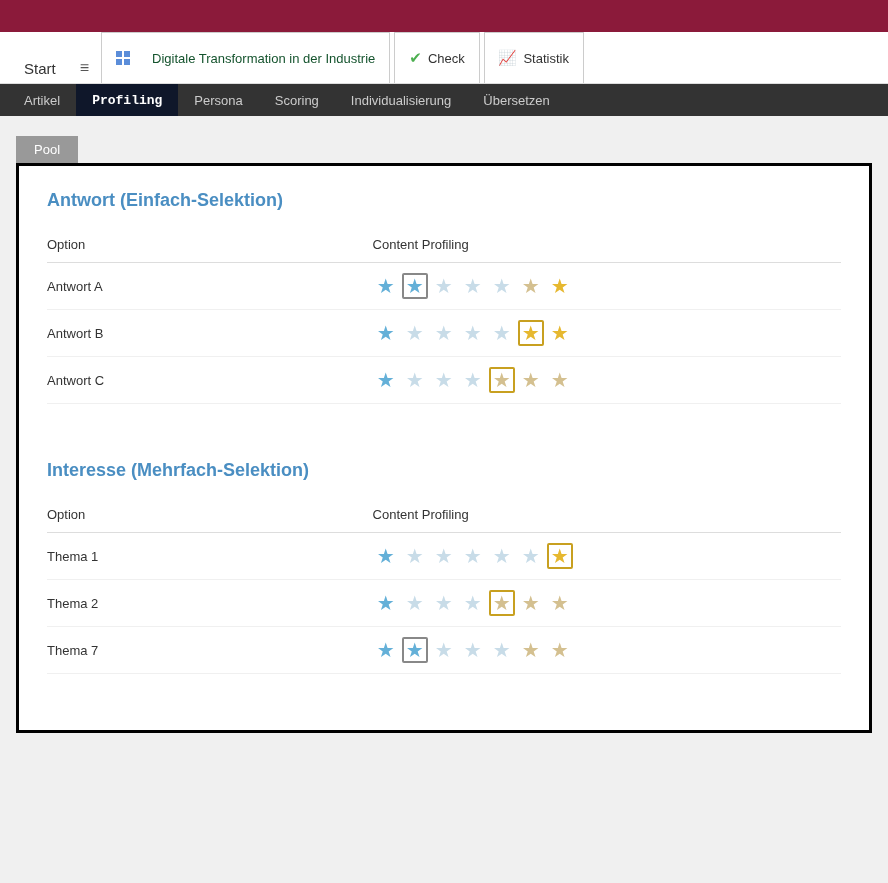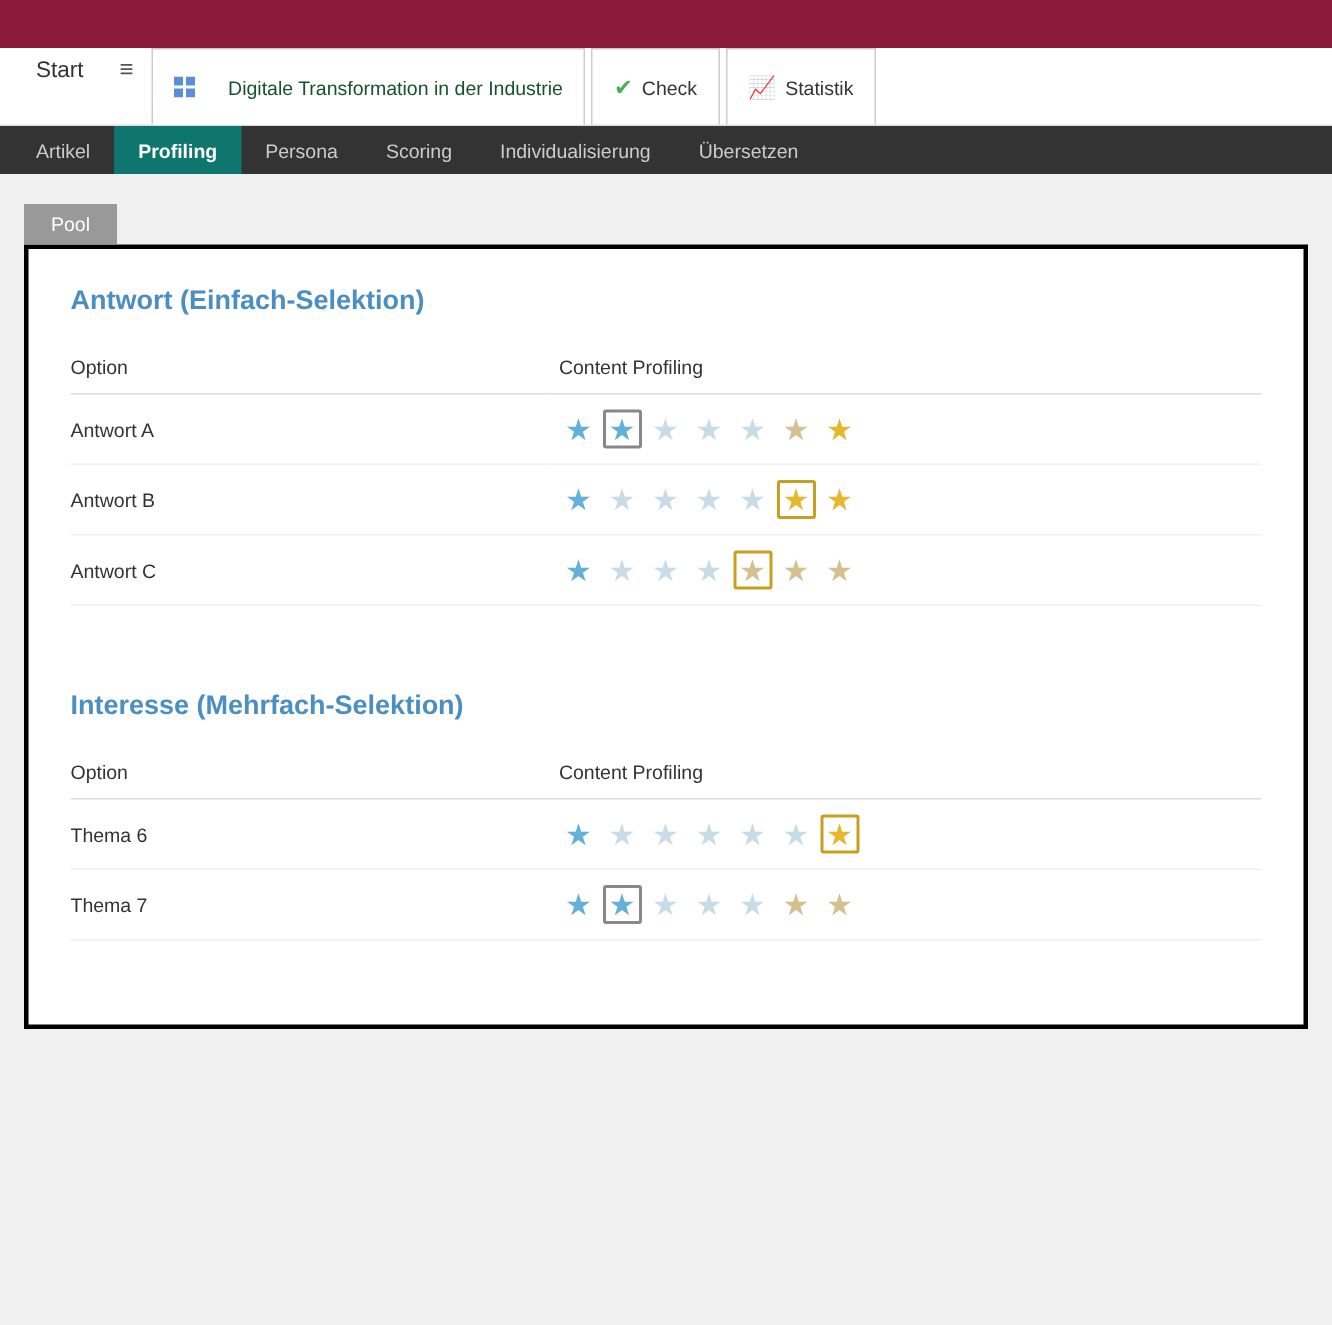--- a/index.html
+++ b/index.html
@@ -8,21 +8,21 @@
     
     .top-bar {
       background: #8b1a3a;
       height: 32px;
     }
 
     
     .nav-bar {
       background: #fff;
       display: flex;
-      align-items: flex-start;
+      align-items: flex-end;
       padding: 0 12px;
       height: 52px;
       border-bottom: 1px solid #ddd;
       gap: 4px;
     }
     .nav-start {
       font-size: 15px;
       font-weight: 500;
       color: #333;
       padding: 6px 12px;
@@ -75,21 +75,22 @@
       font-size: 13px;
       padding: 0 16px;
       height: 100%;
       display: flex;
       align-items: center;
       cursor: pointer;
     }
     .sub-nav-item.active {
       color: #fff;
       font-weight: bold;
-      background: #0f766e;
+      background: #0f172a;
+      font-family: Liberation Mono, monospace;
     }
 
     
     .main-content {
       background: #f0f0f0;
       padding: 20px 16px;
       min-height: 700px;
     }
 
     
@@ -283,30 +284,44 @@
       <div class="section-title">Interesse (Mehrfach-Selektion)</div>
       <table class="options-table">
         <thead>
           <tr>
             <th style="width: 40%;">Option</th>
             <th class="col-profiling">Content Profiling</th>
           </tr>
         </thead>
         <tbody>
           <tr>
-            <td>Thema 6</td>
+            <td>Thema 1</td>
             <td class="stars-cell">
               <div class="stars-row">
                 <span class="star filled">★</span>
                 <span class="star empty">★</span>
                 <span class="star empty">★</span>
                 <span class="star empty">★</span>
                 <span class="star empty">★</span>
                 <span class="star empty">★</span>
                 <span class="star gold-filled gold-selected-outline">★</span>
+              </div>
+            </td>
+          </tr>
+          <tr>
+            <td>Thema 2</td>
+            <td class="stars-cell">
+              <div class="stars-row">
+                <span class="star filled">★</span>
+                <span class="star empty">★</span>
+                <span class="star empty">★</span>
+                <span class="star empty">★</span>
+                <span class="star gold-empty gold-selected-outline">★</span>
+                <span class="star gold-empty">★</span>
+                <span class="star gold-empty">★</span>
               </div>
             </td>
           </tr>
           <tr>
             <td>Thema 7</td>
             <td class="stars-cell">
               <div class="stars-row">
                 <span class="star filled">★</span>
                 <span class="star filled selected-outline">★</span>
                 <span class="star empty">★</span>

